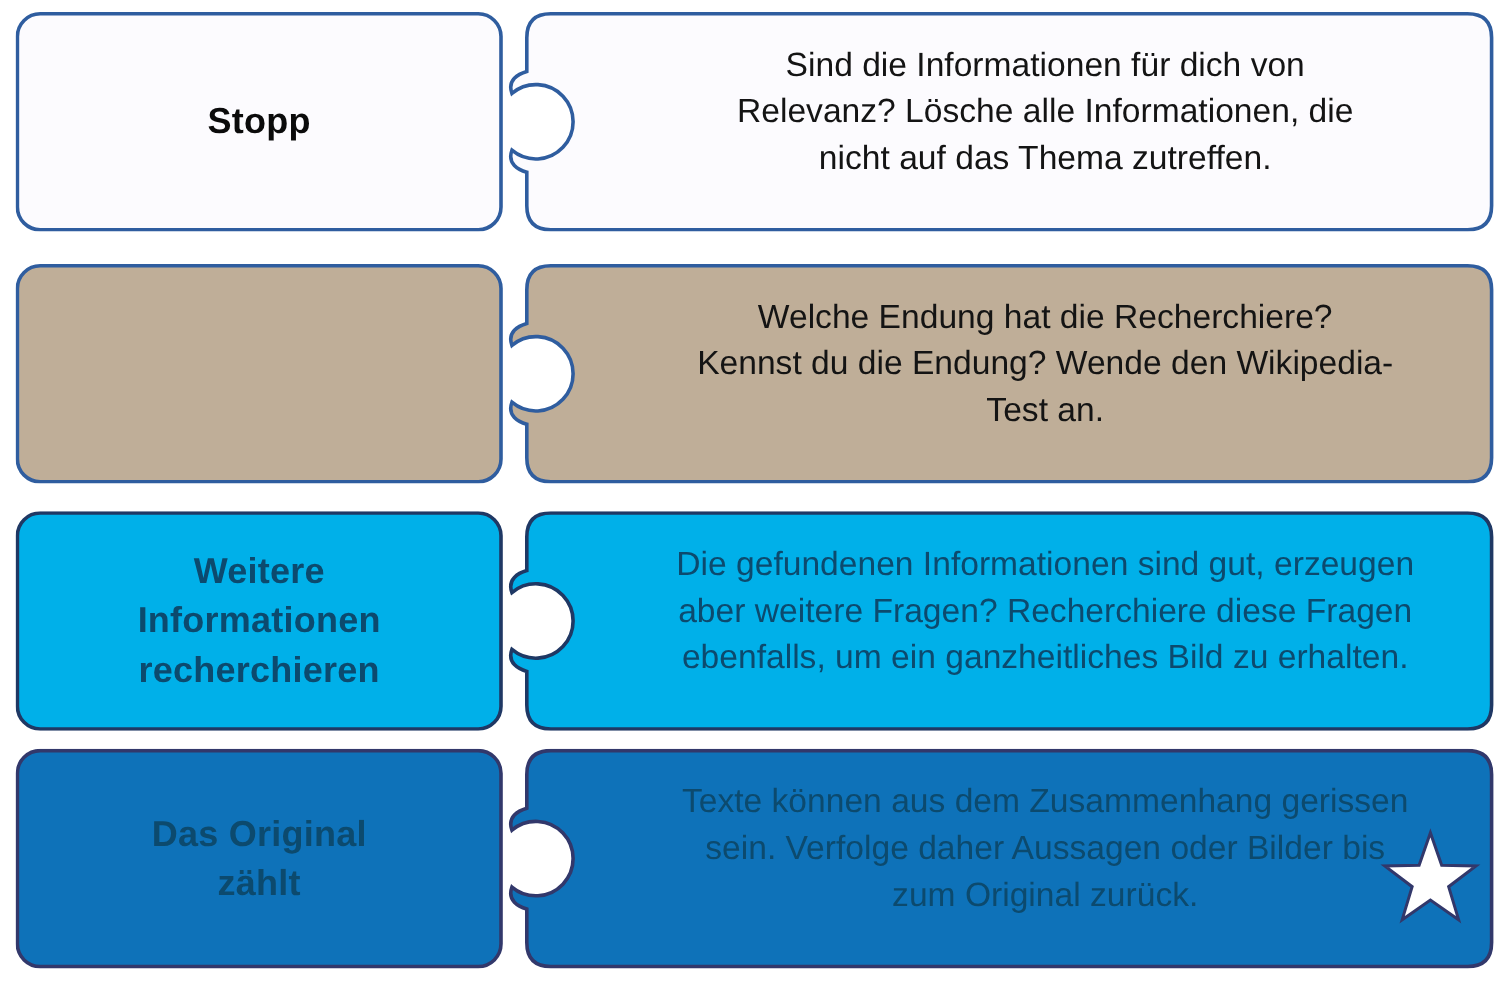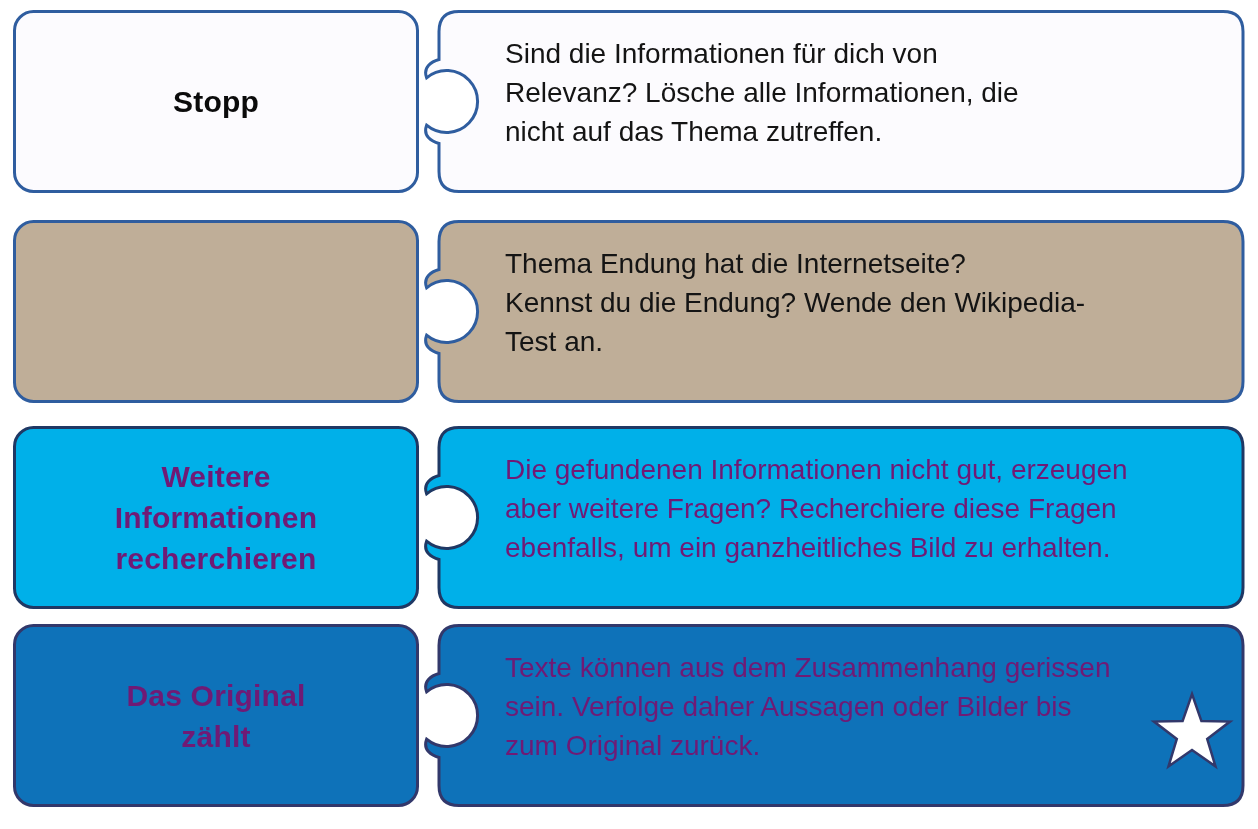--- a/index.html
+++ b/index.html
@@ -50,23 +50,24 @@
     left: 492px;
     top: 0;
     width: 732px;
     height: 164px;
     display: flex;
     flex-direction: column;
     justify-content: center;
     font-size: 28px;
     line-height: 39px;
     white-space: pre-line;
+    text-align: center;
   }
   .text-dark  { color: #141414; }
-  .text-light { color: #701a75; }
+  .text-light { color: #0c4a6e; }
   .label-dark { color: #0b0b0b; }
 </style>
 </head>
 <body>
 
 <div class="canvas">
 
   <div class="row" style="top:10px">
     <svg class="row-svg" viewBox="0 0 1232 183">
       <rect x="1.5" y="1.5" width="403" height="180" rx="19" stroke-width="3" fill="#fcfbfe" stroke="#2f5d9f"></rect>
@@ -76,34 +77,34 @@
     <div class="row-body text-dark">Sind die Informationen für dich von
 Relevanz? Lösche alle Informationen, die
 nicht auf das Thema zutreffen.</div>
   </div>
 
   <div class="row" style="top:220px">
     <svg class="row-svg" viewBox="0 0 1232 183">
       <rect x="1.5" y="1.5" width="403" height="180" rx="19" stroke-width="3" fill="#bfae98" stroke="#2f5d9f"></rect>
       <path stroke-width="3" d="M 446 1.5 H 1210 Q 1230 1.5 1230 21.5 V 161.5 Q 1230 181.5 1210 181.5 H 446 Q 426 181.5 426 161.5 L 426 133.5 C 419 131.5 409.5 126.5 413.6 115.2 A 31 31 0 1 0 413.6 67.8 C 409.5 56.5 419 51.5 426 49.5 L 426 21.5 Q 426 1.5 446 1.5 Z" fill="#bfae98" stroke="#2f5d9f"></path>
     </svg>
-    <div class="row-body text-dark">Thema Endung hat die Internetseite?
+    <div class="row-body text-dark">Welche Endung hat die Recherchiere?
 Kennst du die Endung? Wende den Wikipedia-
 Test an.</div>
   </div>
 
   <div class="row" style="top:426px">
     <svg class="row-svg" viewBox="0 0 1232 183">
       <rect x="1.5" y="1.5" width="403" height="180" rx="19" stroke-width="3" fill="#00b0e9" stroke="#1f3864"></rect>
       <path stroke-width="3" d="M 446 1.5 H 1210 Q 1230 1.5 1230 21.5 V 161.5 Q 1230 181.5 1210 181.5 H 446 Q 426 181.5 426 161.5 L 426 133.5 C 419 131.5 409.5 126.5 413.6 115.2 A 31 31 0 1 0 413.6 67.8 C 409.5 56.5 419 51.5 426 49.5 L 426 21.5 Q 426 1.5 446 1.5 Z" fill="#00b0e9" stroke="#1f3864"></path>
     </svg>
     <div class="row-label text-light">Weitere
 Informationen
 recherchieren</div>
-    <div class="row-body text-light">Die gefundenen Informationen nicht gut, erzeugen
+    <div class="row-body text-light">Die gefundenen Informationen sind gut, erzeugen
 aber weitere Fragen? Recherchiere diese Fragen
 ebenfalls, um ein ganzheitliches Bild zu erhalten.</div>
   </div>
 
   <div class="row" style="top:624px">
     <svg class="row-svg" viewBox="0 0 1232 183">
       <rect x="1.5" y="1.5" width="403" height="180" rx="19" stroke-width="3" fill="#0e72b9" stroke="#32386b"></rect>
       <path stroke-width="3" d="M 446 1.5 H 1210 Q 1230 1.5 1230 21.5 V 161.5 Q 1230 181.5 1210 181.5 H 446 Q 426 181.5 426 161.5 L 426 133.5 C 419 131.5 409.5 126.5 413.6 115.2 A 31 31 0 1 0 413.6 67.8 C 409.5 56.5 419 51.5 426 49.5 L 426 21.5 Q 426 1.5 446 1.5 Z" fill="#0e72b9" stroke="#32386b"></path>
       <polygon points="0,-40 9.4,-12.9 38,-12.4 15.2,4.9 23.5,32.4 0,16 -23.5,32.4 -15.2,4.9 -38,-12.4 -9.4,-12.9" transform="translate(1179,110)" stroke-width="2.5" fill="#ffffff" stroke="#32386b"></polygon>
     </svg>

